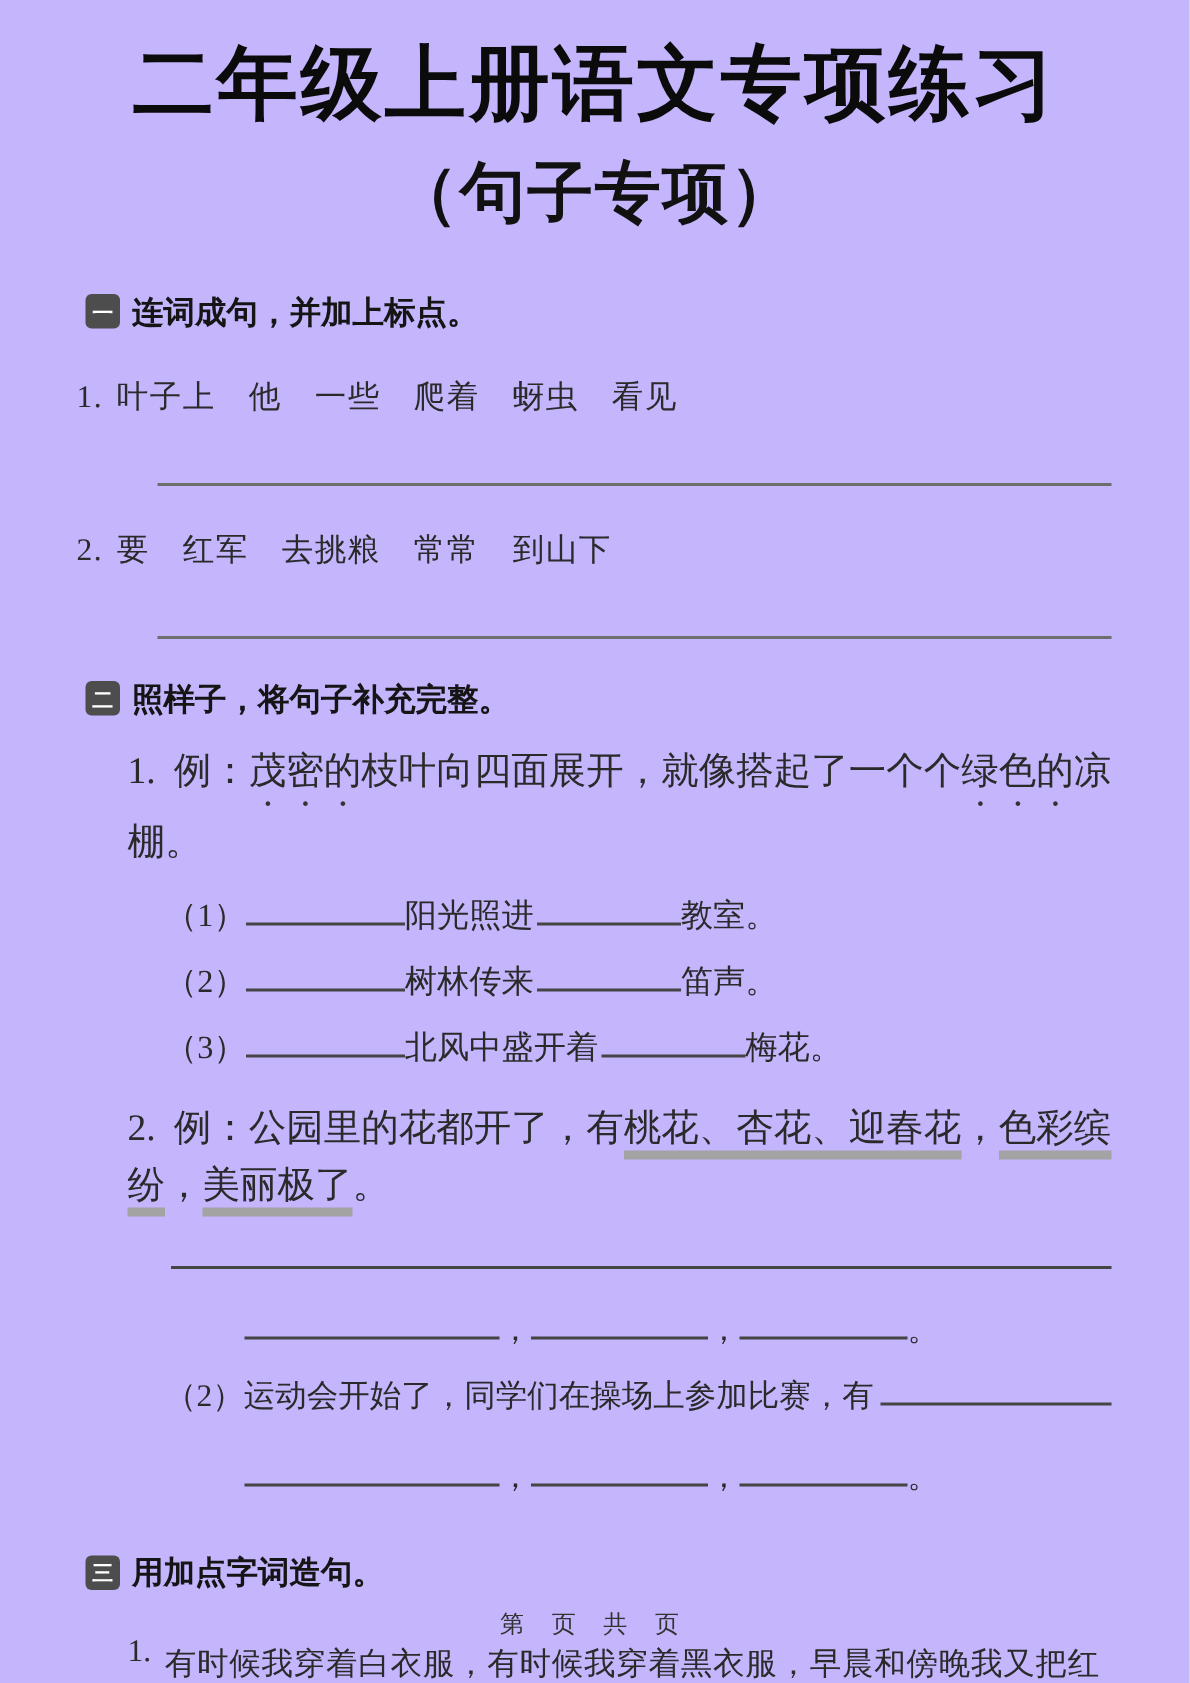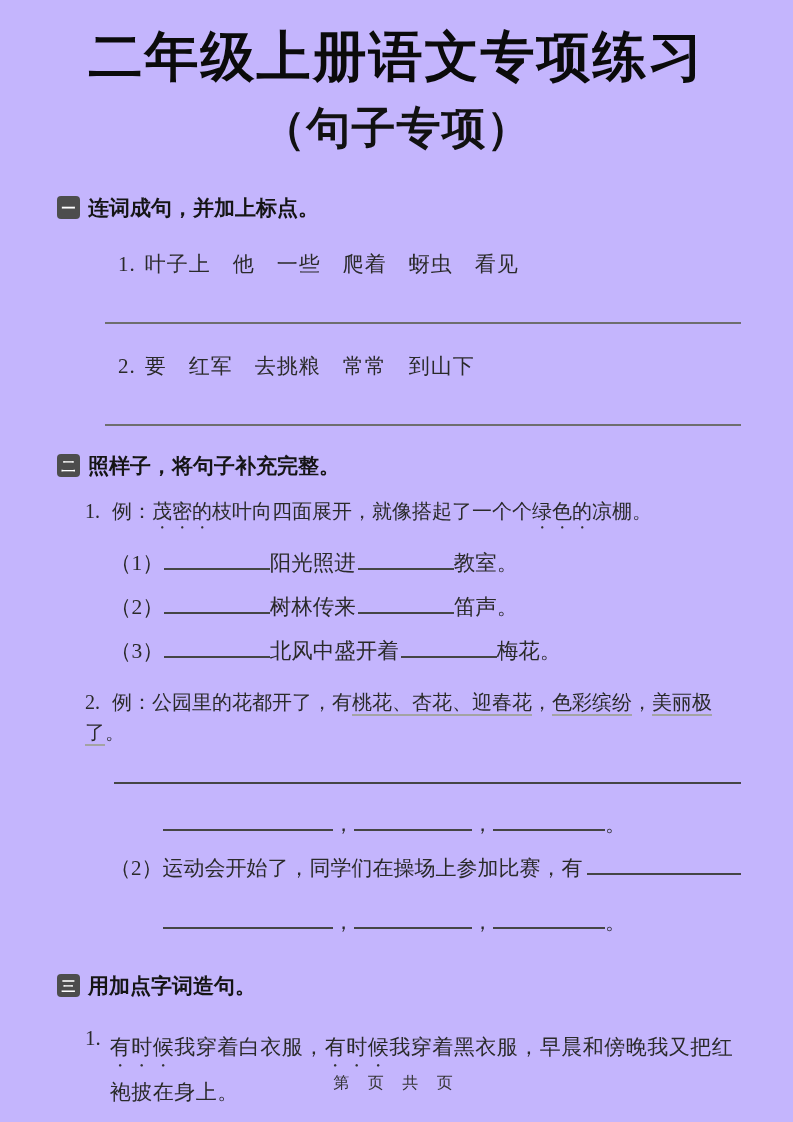--- a/index.html
+++ b/index.html
@@ -55,35 +55,35 @@
     border-radius: 4px;
     display: flex;
     align-items: center;
     justify-content: center;
     font-size: 14px;
     line-height: 1;
     font-family: "Liberation Sans", sans-serif;
   }
   
   .q-item {
-    margin: 28px 52px 0 118px;
+    margin: 28px 52px 0 51px;
     font-size: 21px;
     letter-spacing: 1px;
     color: #2a2a2a;
   }
   .q-num { margin-right: 9px; }
   .answer-line {
     margin: 44px 52px 0 105px;
     border-bottom: 2px solid #6e6e6e;
     height: 0;
   }
   
   .ex-row {
     margin: 16px 50px 0 85px;
-    font-size: 20px;
+    font-size: 25px;
     color: #2a2a2a;
     line-height: 1.5;
   }
   .ex-row .q-num { margin-right: 12px; }
   .fill-row {
     margin: 15px 52px 0 110px;
     font-size: 21.5px;
     color: #2a2a2a;
     white-space: nowrap;
   }
@@ -119,21 +119,21 @@
     white-space: nowrap;
   }
   
   .em-dot {
     -webkit-text-emphasis: filled dot #333;
     -webkit-text-emphasis-position: under;
     text-emphasis: filled dot #333;
     text-emphasis-position: under left;
   }
   
-  .ul { border-bottom: 2px solid #a3a3a3; padding-bottom: 1px; }
+  .ul { border-bottom: 6px solid #a3a3a3; padding-bottom: 1px; }
   
   .s3-item {
     display: flex;
     margin: 26px 50px 0 85px;
     font-size: 21px;
     color: #2a2a2a;
   }
   .s3-item .q-num { flex: 0 0 auto; }
   .s3-text { flex: 1 1 auto; line-height: 2.0; letter-spacing: 0.5px; }
   

